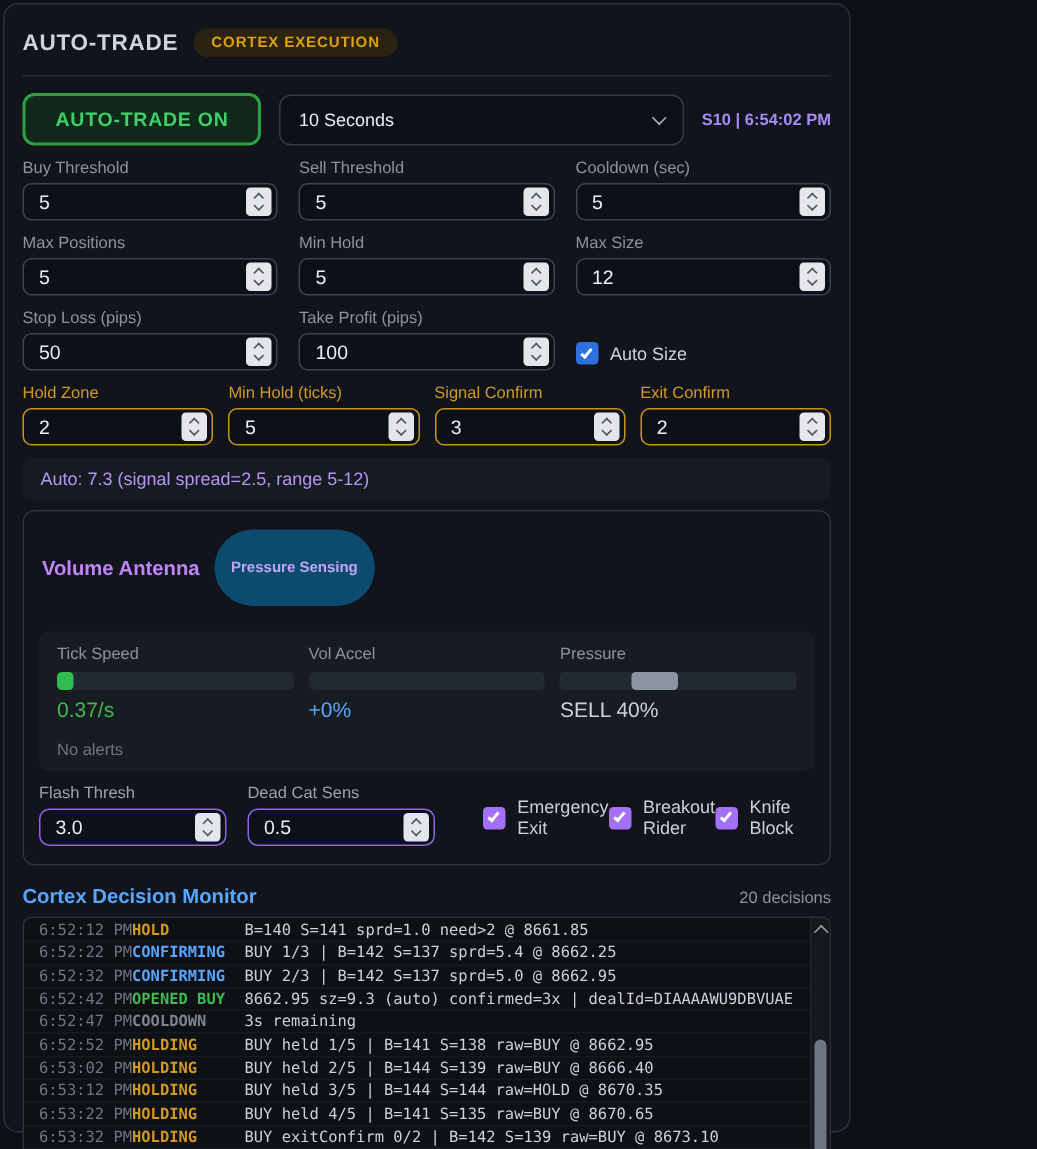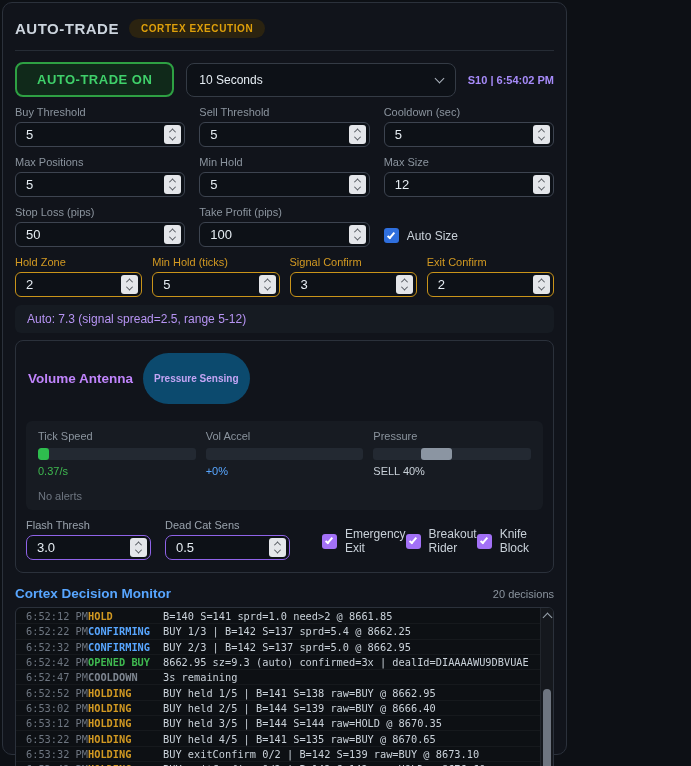--- a/index.html
+++ b/index.html
@@ -63,21 +63,21 @@
   .panel-hdr { display: flex; align-items: center; gap: 10px; margin: 2px 0 17px 2px; }
   .panel-title { color: #c084fc; font-size: 13.5px; font-weight: bold; }
   .pill-purple { background: #0c4a6e; color: #c4a5f5; font-size: 10px; font-weight: bold;
     padding: 20px 11px; border-radius: 999px; }
   .subpanel { background: #171b22; border-radius: 6px; padding: 9px 12px 8px 12px; }
   .meters { display: grid; grid-template-columns: repeat(3,1fr); gap: 10px; }
   .meter .mlabel { font-size: 11px; color: #8b949e; }
   .track { position: relative; height: 12px; background: #232932; border-radius: 3px;
     margin: 6px 0 5px 0; overflow: hidden; }
   .fill { position: absolute; top: 0; bottom: 0; border-radius: 3px; }
-  .mval { font-size: 11px; }
+  .mval { font-size: 14px; }
   .alerts { font-size: 11px; color: #6e7681; margin-top: 13px; }
   .antenna-row { display: flex; align-items: flex-end; gap: 14px; margin-top: 9px; }
   .antenna-row .fld { width: 130px; }
   .antenna-row .toggles { flex: 1; display: flex; justify-content: space-between;
     padding: 0 14px 5px 18px; }
   
   .mon-hdr { display: flex; align-items: baseline; justify-content: space-between;
     margin-top: 13px; }
   .mon-title { color: #58a6ff; font-size: 13.5px; font-weight: bold; }
   .mon-count { color: #8b949e; font-size: 11px; }

